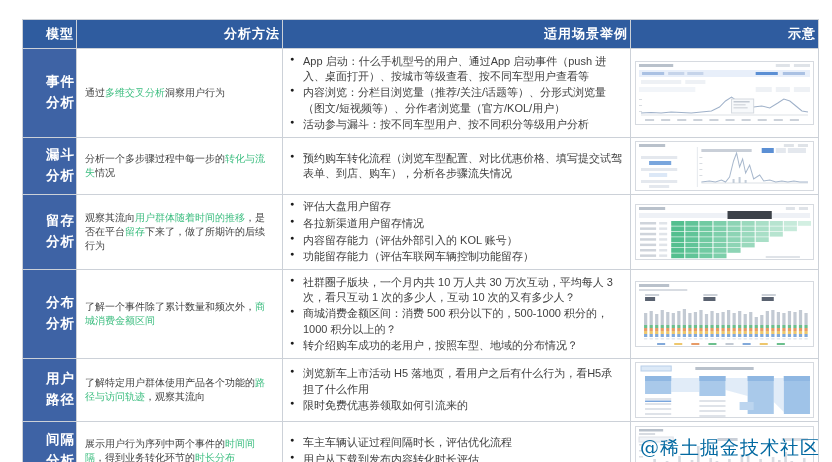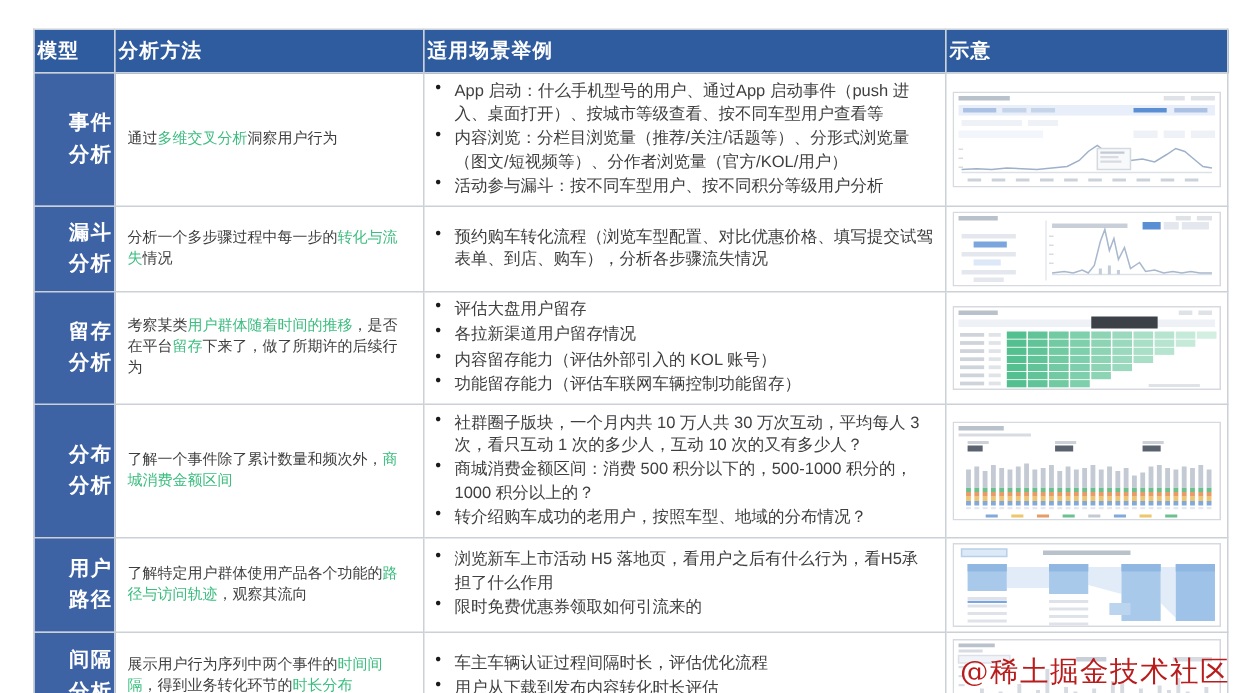--- a/index.html
+++ b/index.html
@@ -1,30 +1,30 @@
 <!DOCTYPE html>
 <html style="--header-bg: #2F5C9F; --label-bg: #3E63A5; --highlight: #3BBD7F;"><head>
 <meta charset="utf-8">
 <style>
   html,body{margin:0;padding:0;background:#fff;}
   body{font-family:"Liberation Sans","DejaVu Sans",sans-serif;color:#3d3d3d;}
   .page{position:relative;width:832px;height:462px;box-sizing:border-box;padding:19px 14px 0 22px;overflow:hidden;background:#fff;}
   table.models{border-collapse:collapse;table-layout:fixed;width:796px;}
   table.models th,table.models td{border:1px solid #ccd1d8;box-sizing:border-box;vertical-align:middle;}
-  thead th{background:var(--header-bg,#2F5C9F);color:#fff;font-size:13px;font-weight:bold;padding:5px 2px;text-align:left;letter-spacing:1px;}
+  thead th{background:var(--header-bg,#2F5C9F);color:#fff;font-size:13px;font-weight:bold;padding:5px 2px;text-align:right;letter-spacing:1px;}
   .model-cell{background:var(--label-bg,#3E63A5);color:#fff;font-weight:bold;font-size:13.5px;text-align:right;line-height:1.55;letter-spacing:1px;border-color:#e9edf3;}
   .method-cell{font-size:10px;line-height:1.42;padding:4px 8px;color:#3f3f3f;}
   .hl{color:var(--highlight,#3BBD7F);}
   .scenario-cell{font-size:11px;line-height:1.38;padding:3px 8px 3px 7px;color:#3f3f3f;margin-left:34px;}
   .scenario-list{margin:0;padding:0;list-style:none;}
   .scenario-list li{position:relative;padding-left:13px;margin:1.5px 0;}
   .scenario-list li::before{content:"\25CF";position:absolute;left:0;top:0;font-size:7px;color:#1a1a1a;}
   .thumb-cell{padding:3px 4px;background:#fff;}
   .thumb-cell svg{display:block;width:100%;}
-  .watermark{position:absolute;right:12px;bottom:1px;font-family:"DejaVu Serif","Liberation Serif",serif;font-size:19px;color:#b91c1c;letter-spacing:1px;}
+  .watermark{position:absolute;right:12px;bottom:1px;font-family:"DejaVu Serif","Liberation Serif",serif;font-size:19px;color:#0369a1;letter-spacing:1px;}
 </style>
 </head>
 <body>
 
 <div class="page">
   <table class="models">
     <colgroup>
       <col style="width:54px">
         <col style="width:206px">
         <col style="width:348px">
@@ -121,21 +121,21 @@
               <line x1="66" y1="42" x2="172" y2="42" stroke="#dde1e6"></line>
               <polyline fill="none" stroke="#a8b8cd" stroke-width="1" points="66,41 74,40 80,41 86,39 90,41 94,36 98,20 101,12 104,26 107,18 110,32 114,24 118,38 124,34 128,40 134,39 140,41 146,40 152,41 158,40 164,41 172,41"></polyline>
               <rect x="97" y="38" width="2" height="4" fill="#c3cdd9"></rect>
               <rect x="103" y="36" width="2" height="6" fill="#c3cdd9"></rect>
               <rect x="109" y="39" width="2" height="3" fill="#c3cdd9"></rect>
             </svg>
           </td>
         </tr>
         <tr style="height: 62px;">
           <th class="model-cell">留存<br>分析</th>
-          <td class="method-cell"><span>考察某类</span><span class="hl">用户群体随着时间的推移</span><span>，是否在平台</span><span class="hl">留存</span><span>下来了，做了所期许的后续行为</span></td>
+          <td class="method-cell"><span>观察其流向</span><span class="hl">用户群体随着时间的推移</span><span>，是否在平台</span><span class="hl">留存</span><span>下来了，做了所期许的后续行为</span></td>
           <td class="scenario-cell">
             <ul class="scenario-list">
               <li>评估大盘用户留存</li>
               <li>各拉新渠道用户留存情况</li>
               <li>内容留存能力（评估外部引入的 KOL 账号）</li>
               <li>功能留存能力（评估车联网车辆控制功能留存）</li>
             </ul>
           </td>
           <td class="thumb-cell">
             <svg viewBox="0 0 178 56" height="56" preserveAspectRatio="none">

